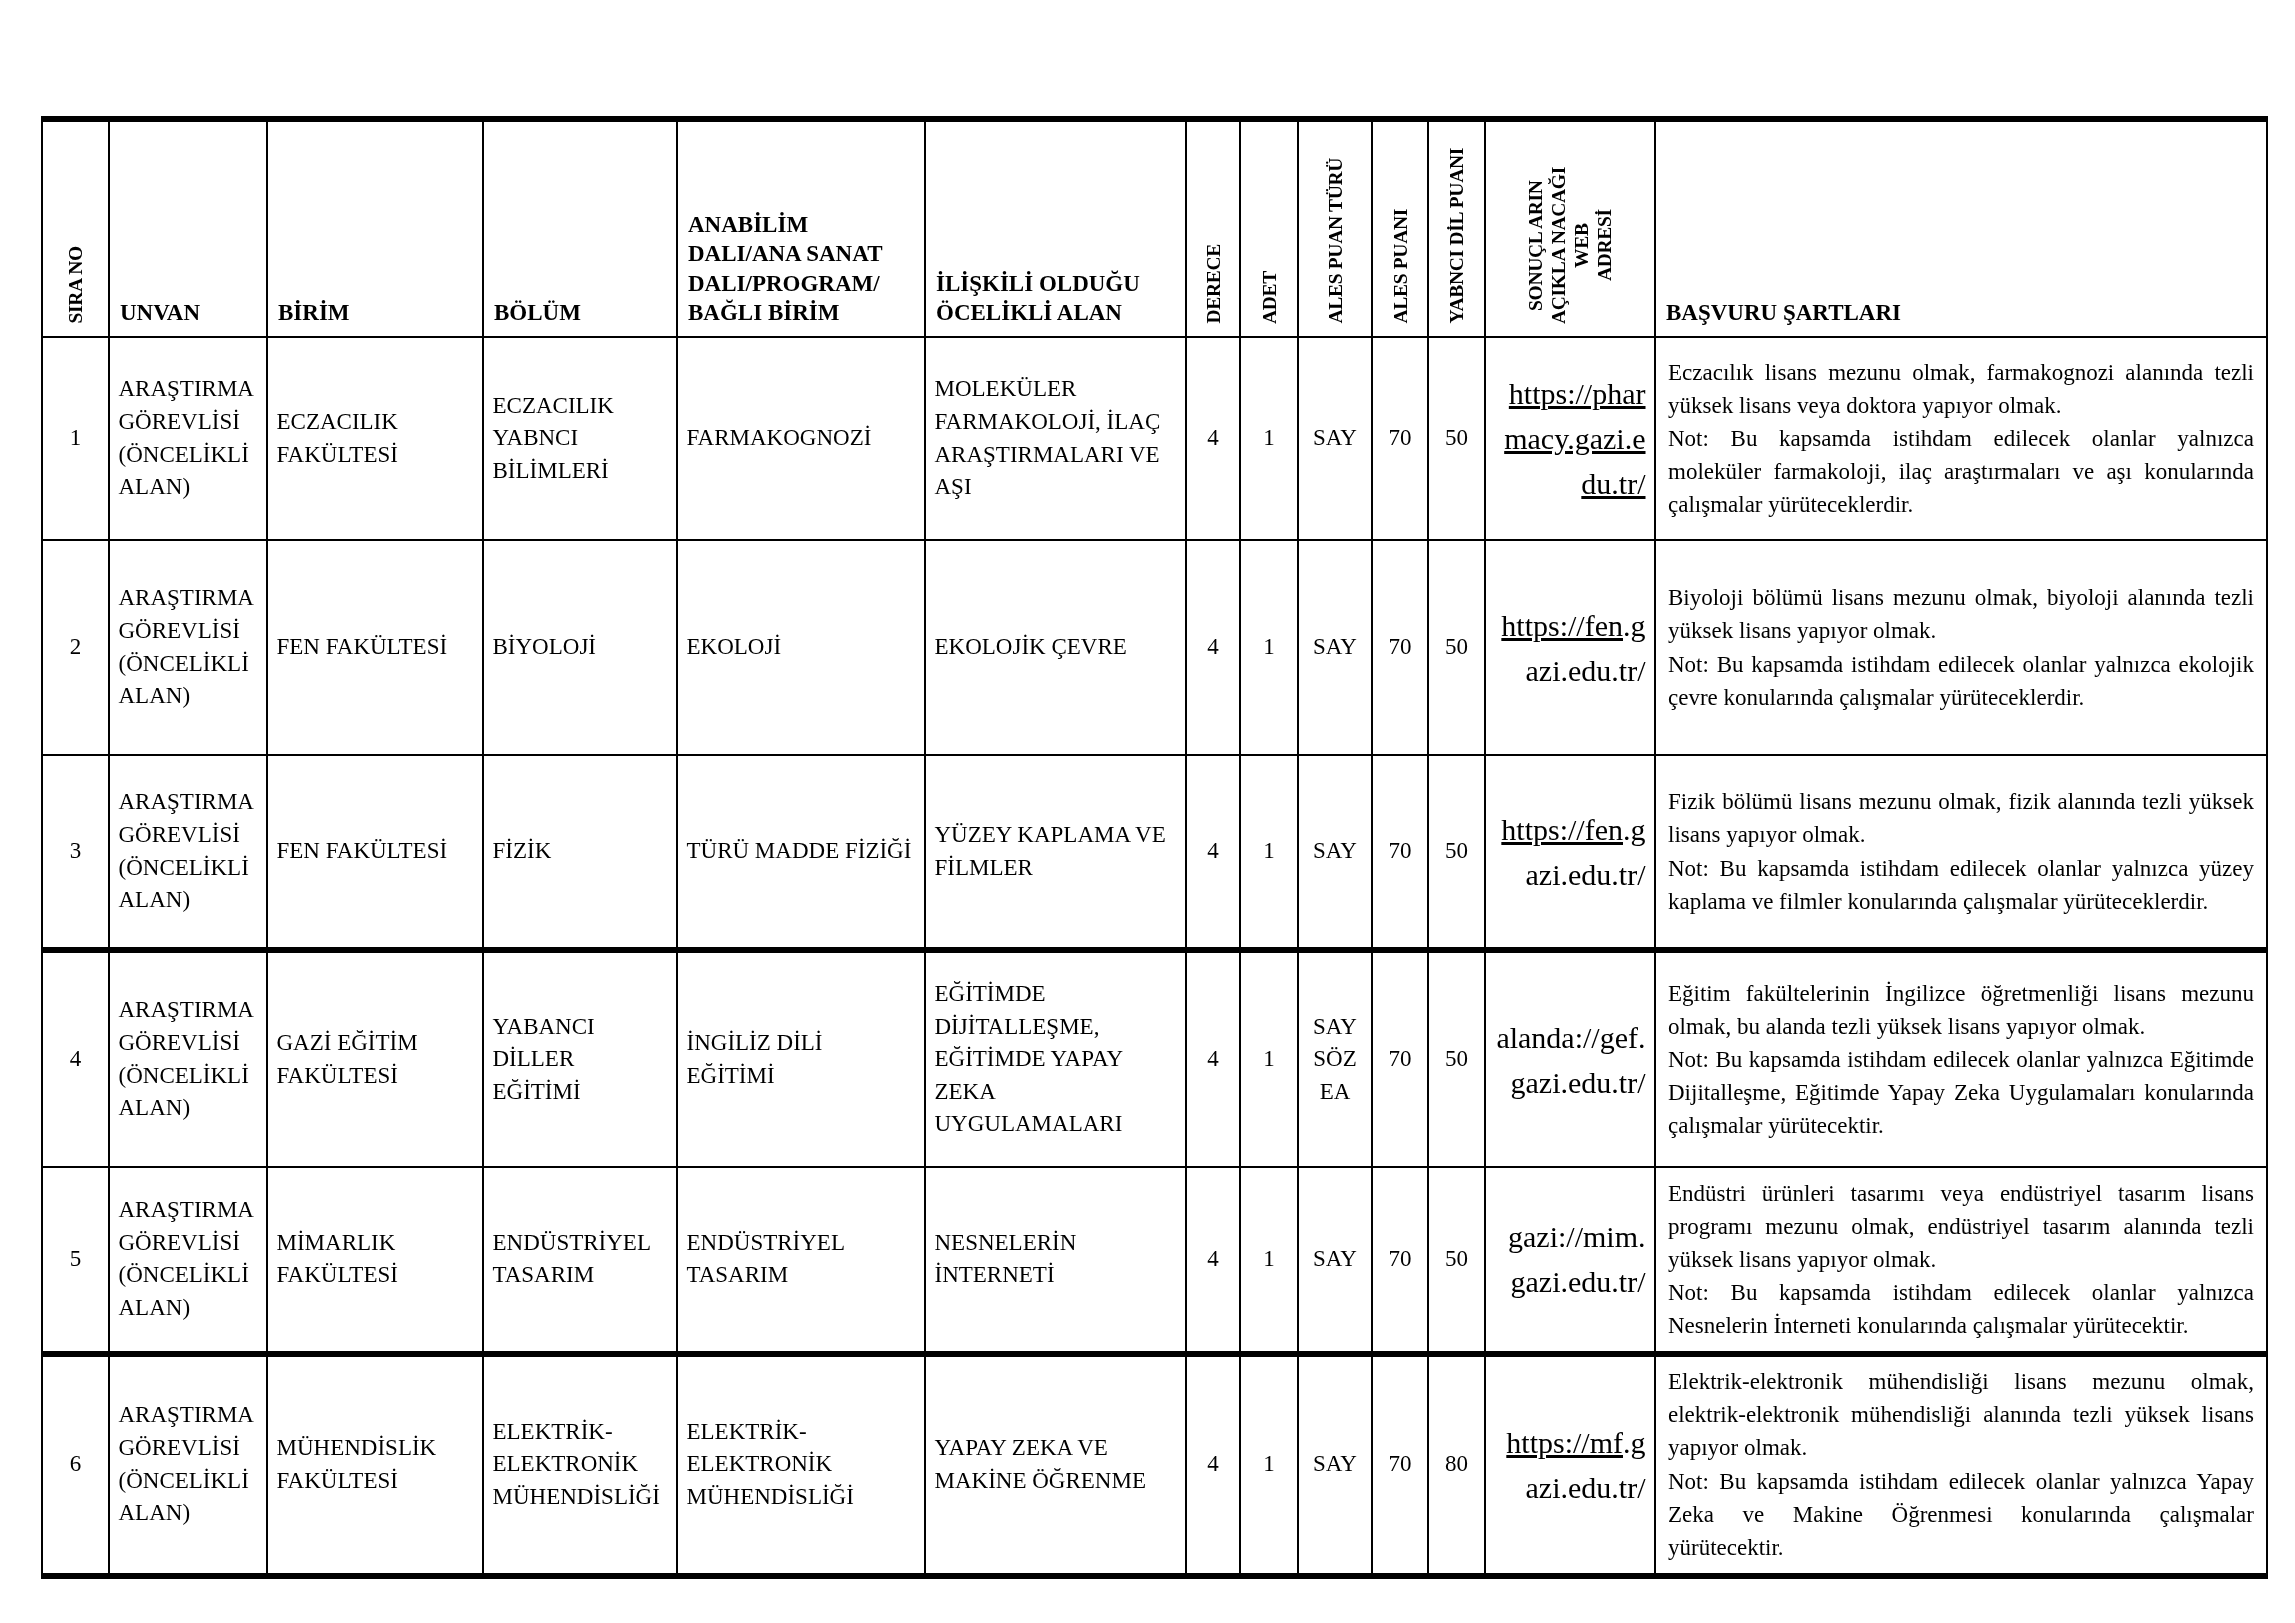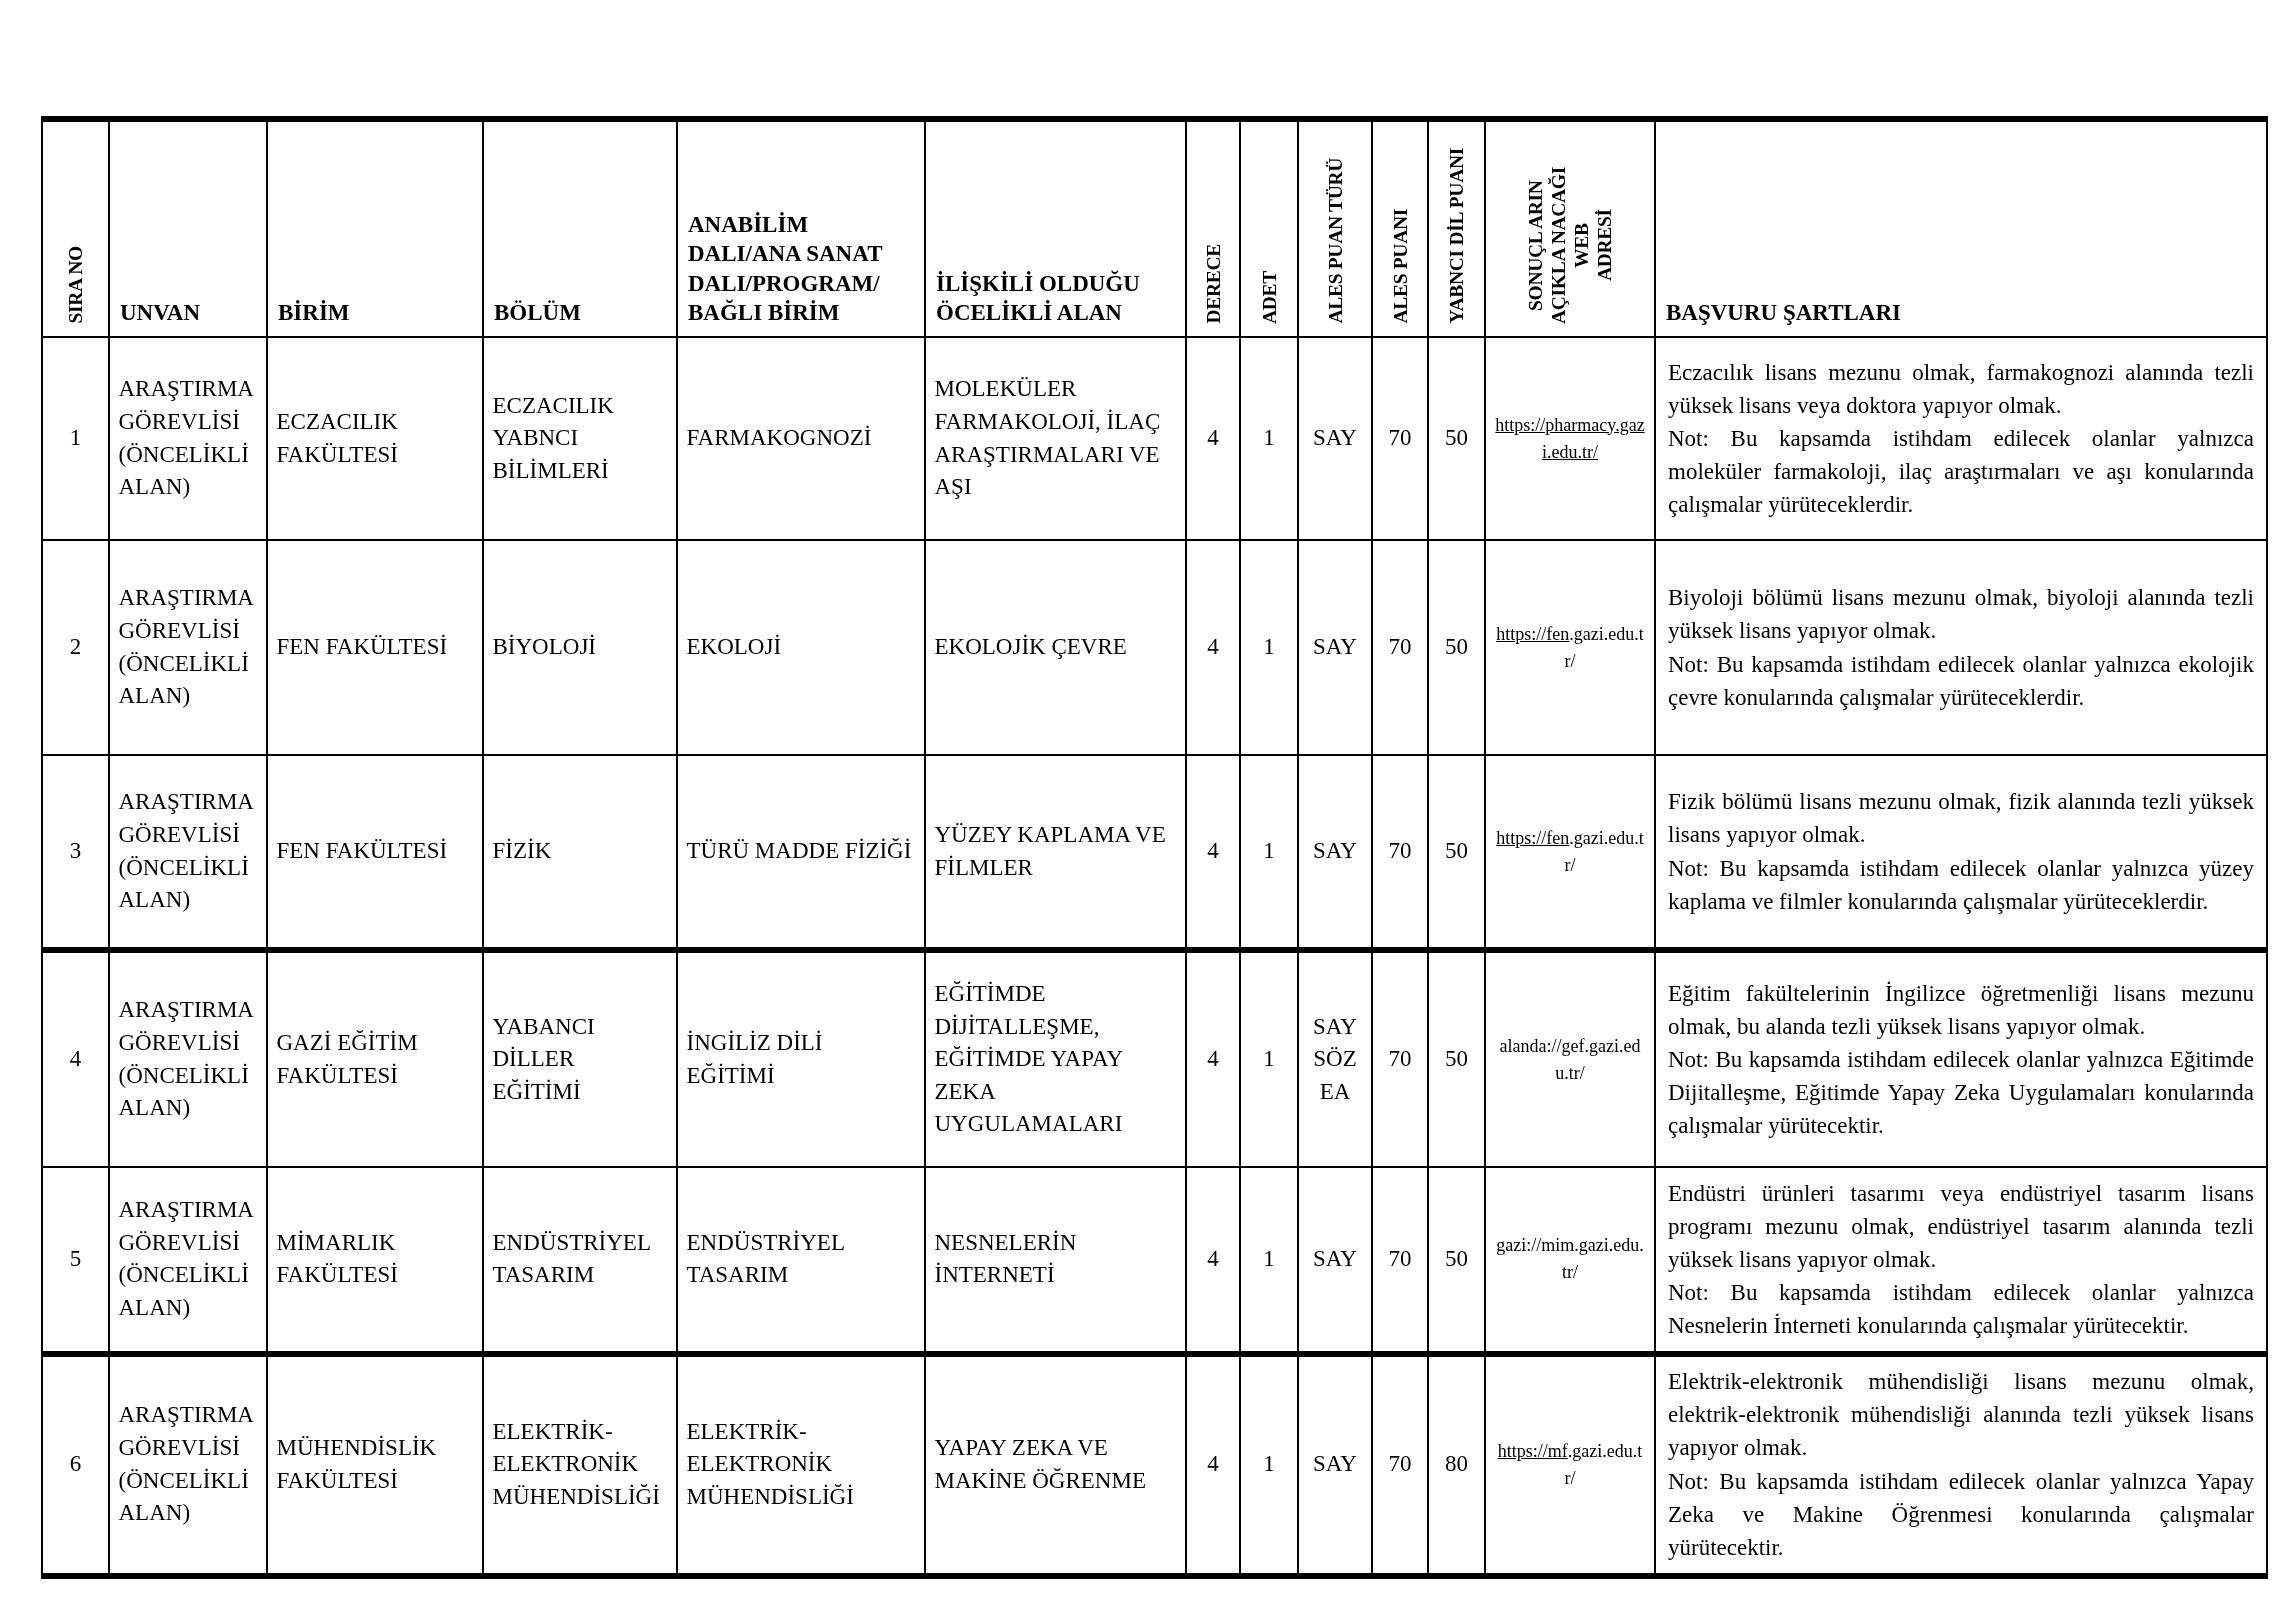--- a/index.html
+++ b/index.html
@@ -11,21 +11,21 @@
   th{vertical-align:bottom;font-weight:bold;background:#fff;}
   th.hth{text-align:left;font-size:23px;line-height:1.28;padding:0 10px 8.5px 10px;}
   .pre{white-space:pre-line;margin-top:12px;}
   th.vth{text-align:center;padding:0 0 8.5px 0;}
   .vtext{display:inline-block;writing-mode:vertical-rl;transform:rotate(180deg);
         font-size:19.5px;line-height:1.18;letter-spacing:-0.3px;white-space:pre-line;
         font-weight:bold;}
   td{vertical-align:middle;font-size:23px;line-height:1.42;padding:5px 8.5px;background:#fff;}
   td.c{text-align:center;padding:5px 1.7px;}
   td.l{text-align:left;}
-  td.url-cell{word-break:break-all;font-size:18px;line-height:1.5;text-align:center;}
+  td.url-cell{word-break:break-all;font-size:30px;line-height:1.5;text-align:right;}
   .u{text-decoration:underline;}
   td.basvuru-cell{padding:8.5px 12px;font-size:23px;line-height:1.44;text-align:justify;}
   .note{font-weight:normal;}
   tr.thick td{border-bottom:6px solid #000;}
 </style>
 </head>
 <body>
 
 <div class="page">
   <table class="jobs">

